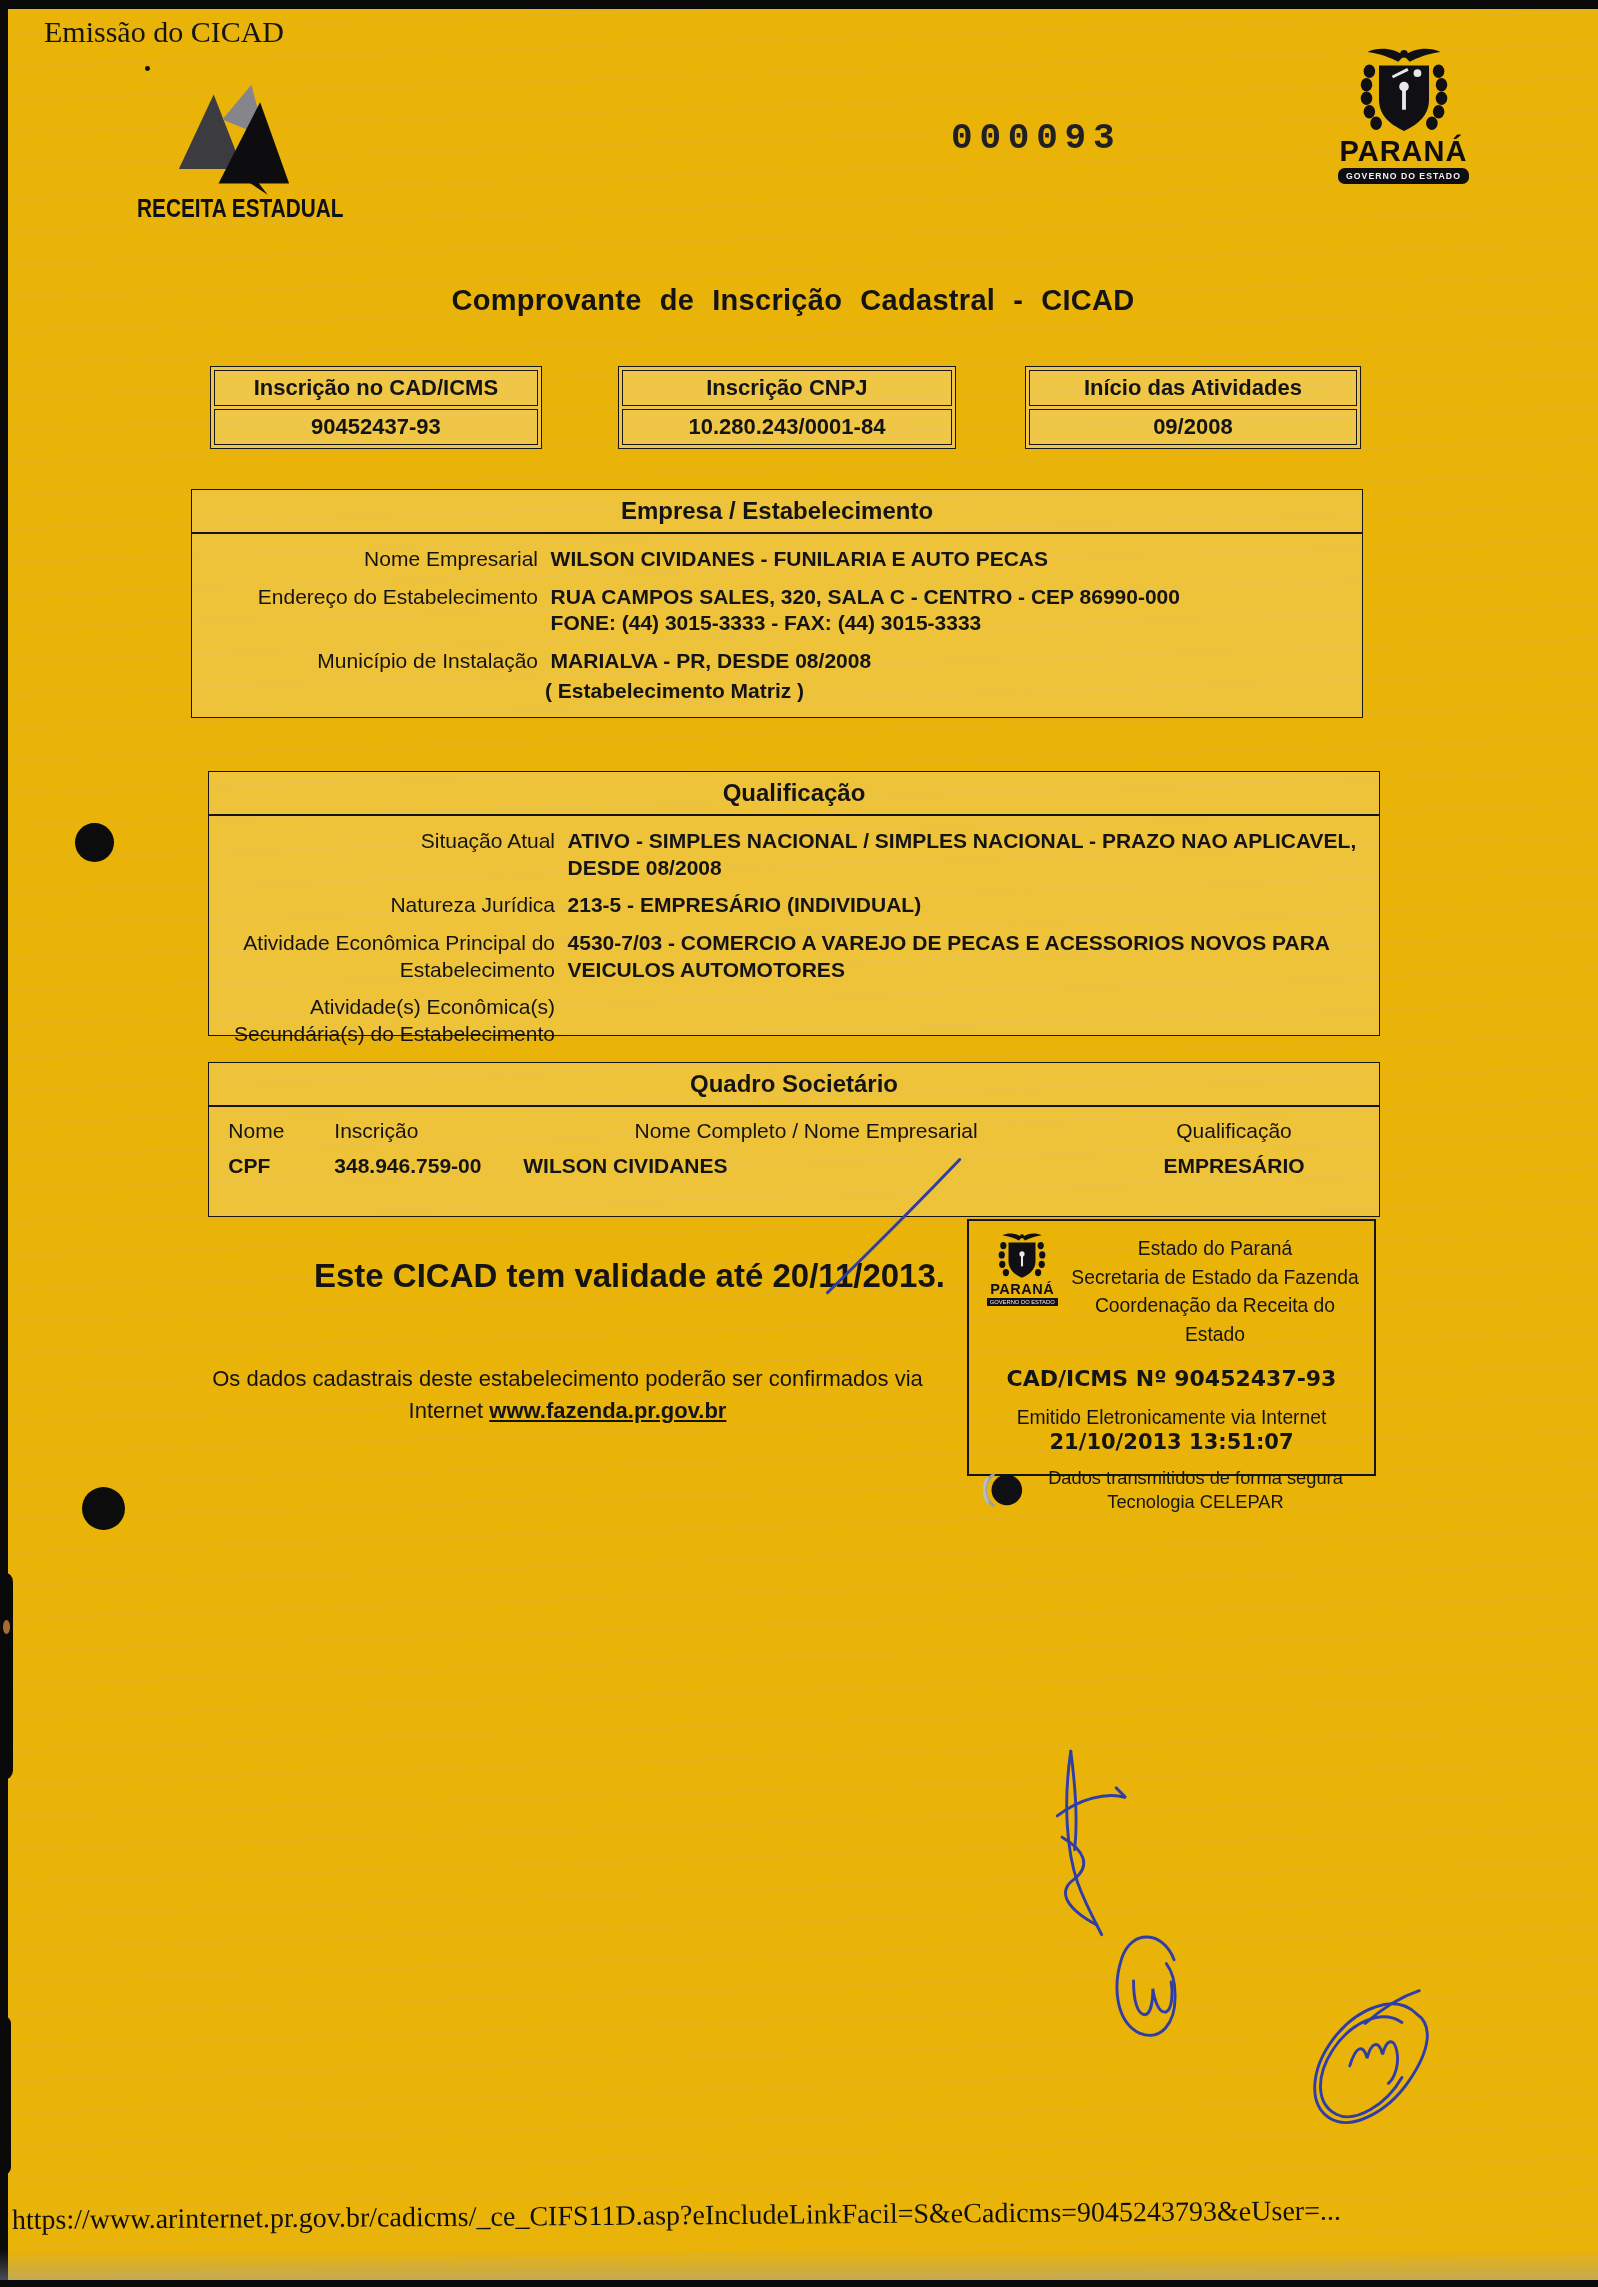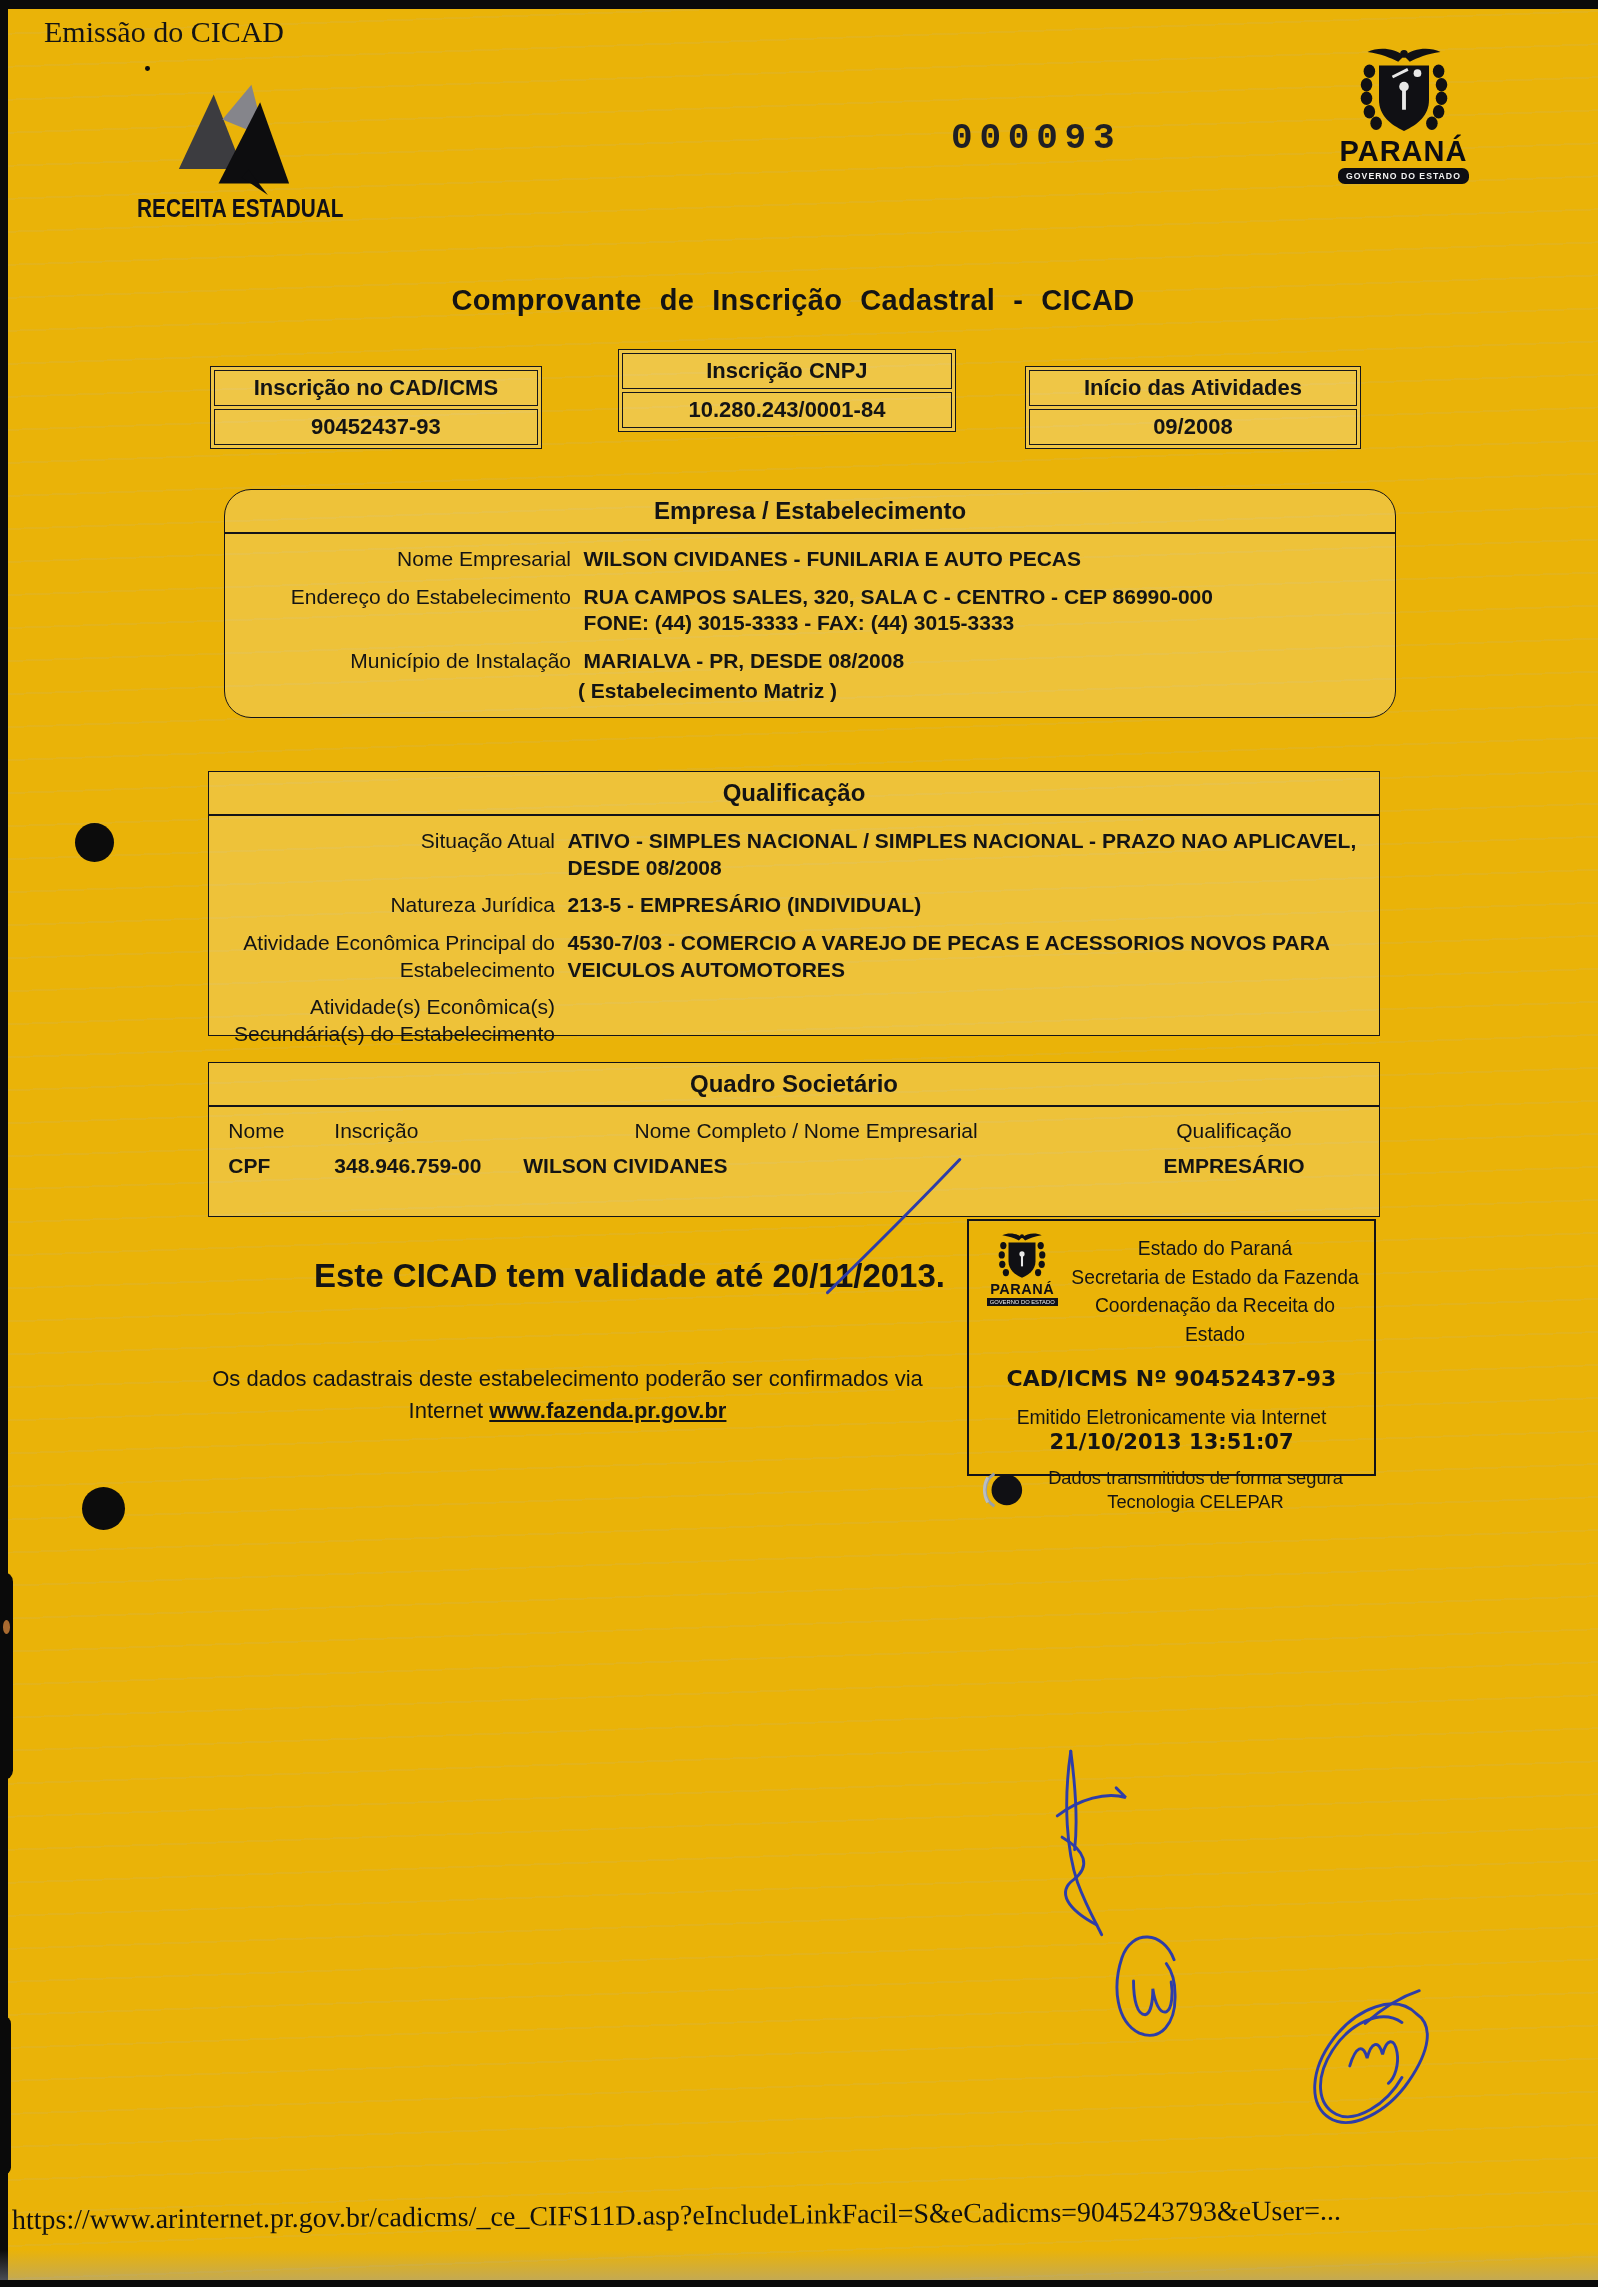--- a/index.html
+++ b/index.html
@@ -124,30 +124,30 @@
     <div class="pr-name">PARANÁ</div>
     <div class="pr-gov">GOVERNO DO ESTADO</div>
   </div>
 
   <div class="abs doc-title" style="left:208px;top:284px;">Comprovante de Inscrição Cadastral - CICAD</div>
 
   <div class="abs hbox" style="left:210px;top:366px;width:324px;">
     <div class="hcell">Inscrição no CAD/ICMS</div>
     <div class="hcell">90452437-93</div>
   </div>
-  <div class="abs hbox" style="left:618px;top:349px;width:330px;">
+  <div class="abs hbox" style="left:618px;top:366px;width:330px;">
     <div class="hcell">Inscrição CNPJ</div>
     <div class="hcell">10.280.243/0001-84</div>
   </div>
   <div class="abs hbox" style="left:1025px;top:366px;width:328px;">
     <div class="hcell">Início das Atividades</div>
     <div class="hcell">09/2008</div>
   </div>
 
-  <div class="abs section" style="left:224px;top:489px;width:1170px;height:227px;border-radius:27px;">
+  <div class="abs section" style="left:191px;top:489px;width:1170px;height:227px;">
     <div class="sec-head">Empresa / Estabelecimento</div>
     <div class="rows">
       <div class="row">
         <div class="lab">Nome Empresarial</div>
         <div class="val">WILSON CIVIDANES - FUNILARIA E AUTO PECAS</div>
       </div>
       <div class="row">
         <div class="lab">Endereço do Estabelecimento</div>
         <div class="val preline">RUA CAMPOS SALES, 320, SALA C - CENTRO - CEP 86990-000
 FONE: (44) 3015-3333 - FAX: (44) 3015-3333</div>

